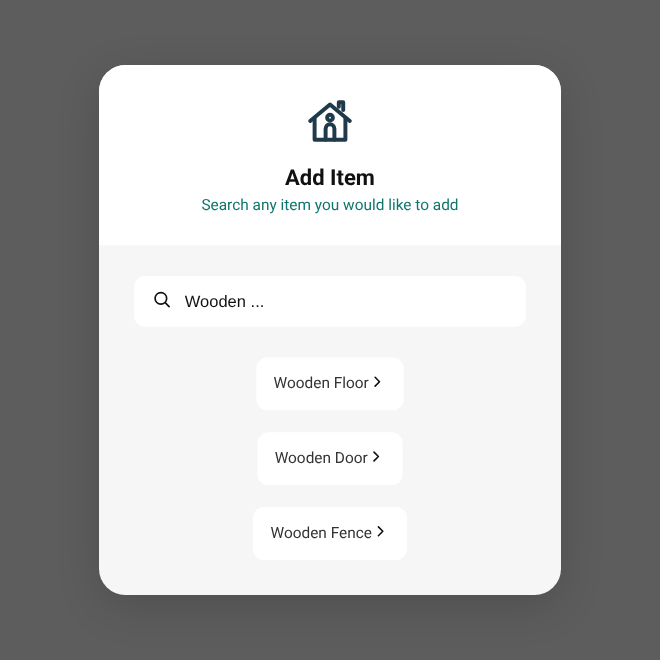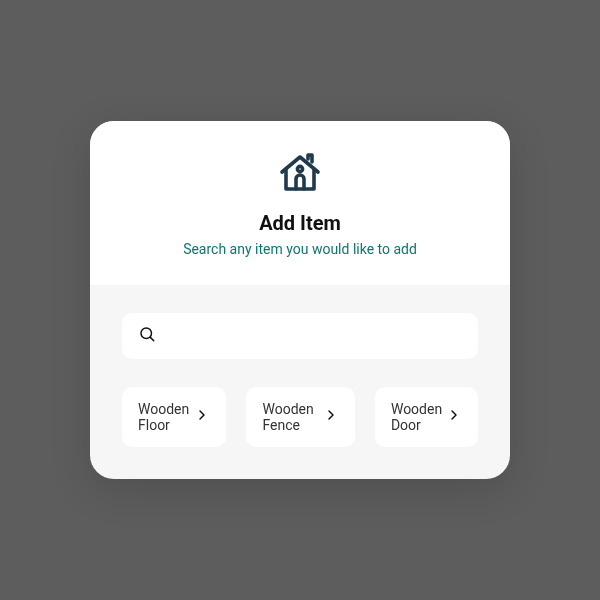--- a/index.html
+++ b/index.html
@@ -61,20 +61,21 @@
       font-size: 15px;
       color: #111;
       width: 100%;
       background: transparent;
     }
     .search input::placeholder {
       color: #999;
     }
     .results {
       display: flex;
+      flex-direction: column;
       gap: 20px;
       align-items: center;
     }
     .result-item {
       background: #ffffff;
       border-radius: 10px;
       padding: 14px 16px;
       display: flex;
       align-items: center;
       justify-content: space-between;
@@ -107,42 +108,43 @@
   </div>
 
   <div class="body">
     <div class="search">
       <span>
         <svg width="18" height="18" viewBox="0 0 24 24" fill="none" stroke="#111" stroke-width="2" stroke-linecap="round" stroke-linejoin="round">
           <circle cx="11" cy="11" r="7"></circle>
           <line x1="21" y1="21" x2="16.5" y2="16.5"></line>
         </svg>
       </span>
+      <input type="text" value="Wooden ..." style="">
     </div>
 
     <div class="results">
       <div class="result-item">
         <span class="result-label">Wooden Floor</span>
+        <span class="chevron">
+          <svg width="16" height="16" viewBox="0 0 24 24" fill="none" stroke="#111" stroke-width="2.2" stroke-linecap="round" stroke-linejoin="round">
+            <polyline points="9 6 15 12 9 18"></polyline>
+          </svg>
+        </span>
+      </div>
+      <div class="result-item">
+        <span class="result-label">Wooden Door</span>
         <span class="chevron">
           <svg width="16" height="16" viewBox="0 0 24 24" fill="none" stroke="#111" stroke-width="2.2" stroke-linecap="round" stroke-linejoin="round">
             <polyline points="9 6 15 12 9 18"></polyline>
           </svg>
         </span>
       </div>
       <div class="result-item">
         <span class="result-label">Wooden Fence</span>
         <span class="chevron">
           <svg width="16" height="16" viewBox="0 0 24 24" fill="none" stroke="#111" stroke-width="2.2" stroke-linecap="round" stroke-linejoin="round">
             <polyline points="9 6 15 12 9 18"></polyline>
           </svg>
         </span>
       </div>
-      <div class="result-item">
-        <span class="result-label">Wooden Door</span>
-        <span class="chevron">
-          <svg width="16" height="16" viewBox="0 0 24 24" fill="none" stroke="#111" stroke-width="2.2" stroke-linecap="round" stroke-linejoin="round">
-            <polyline points="9 6 15 12 9 18"></polyline>
-          </svg>
-        </span>
-      </div>
     </div>
   </div>
 </div>
 
 </body></html>

